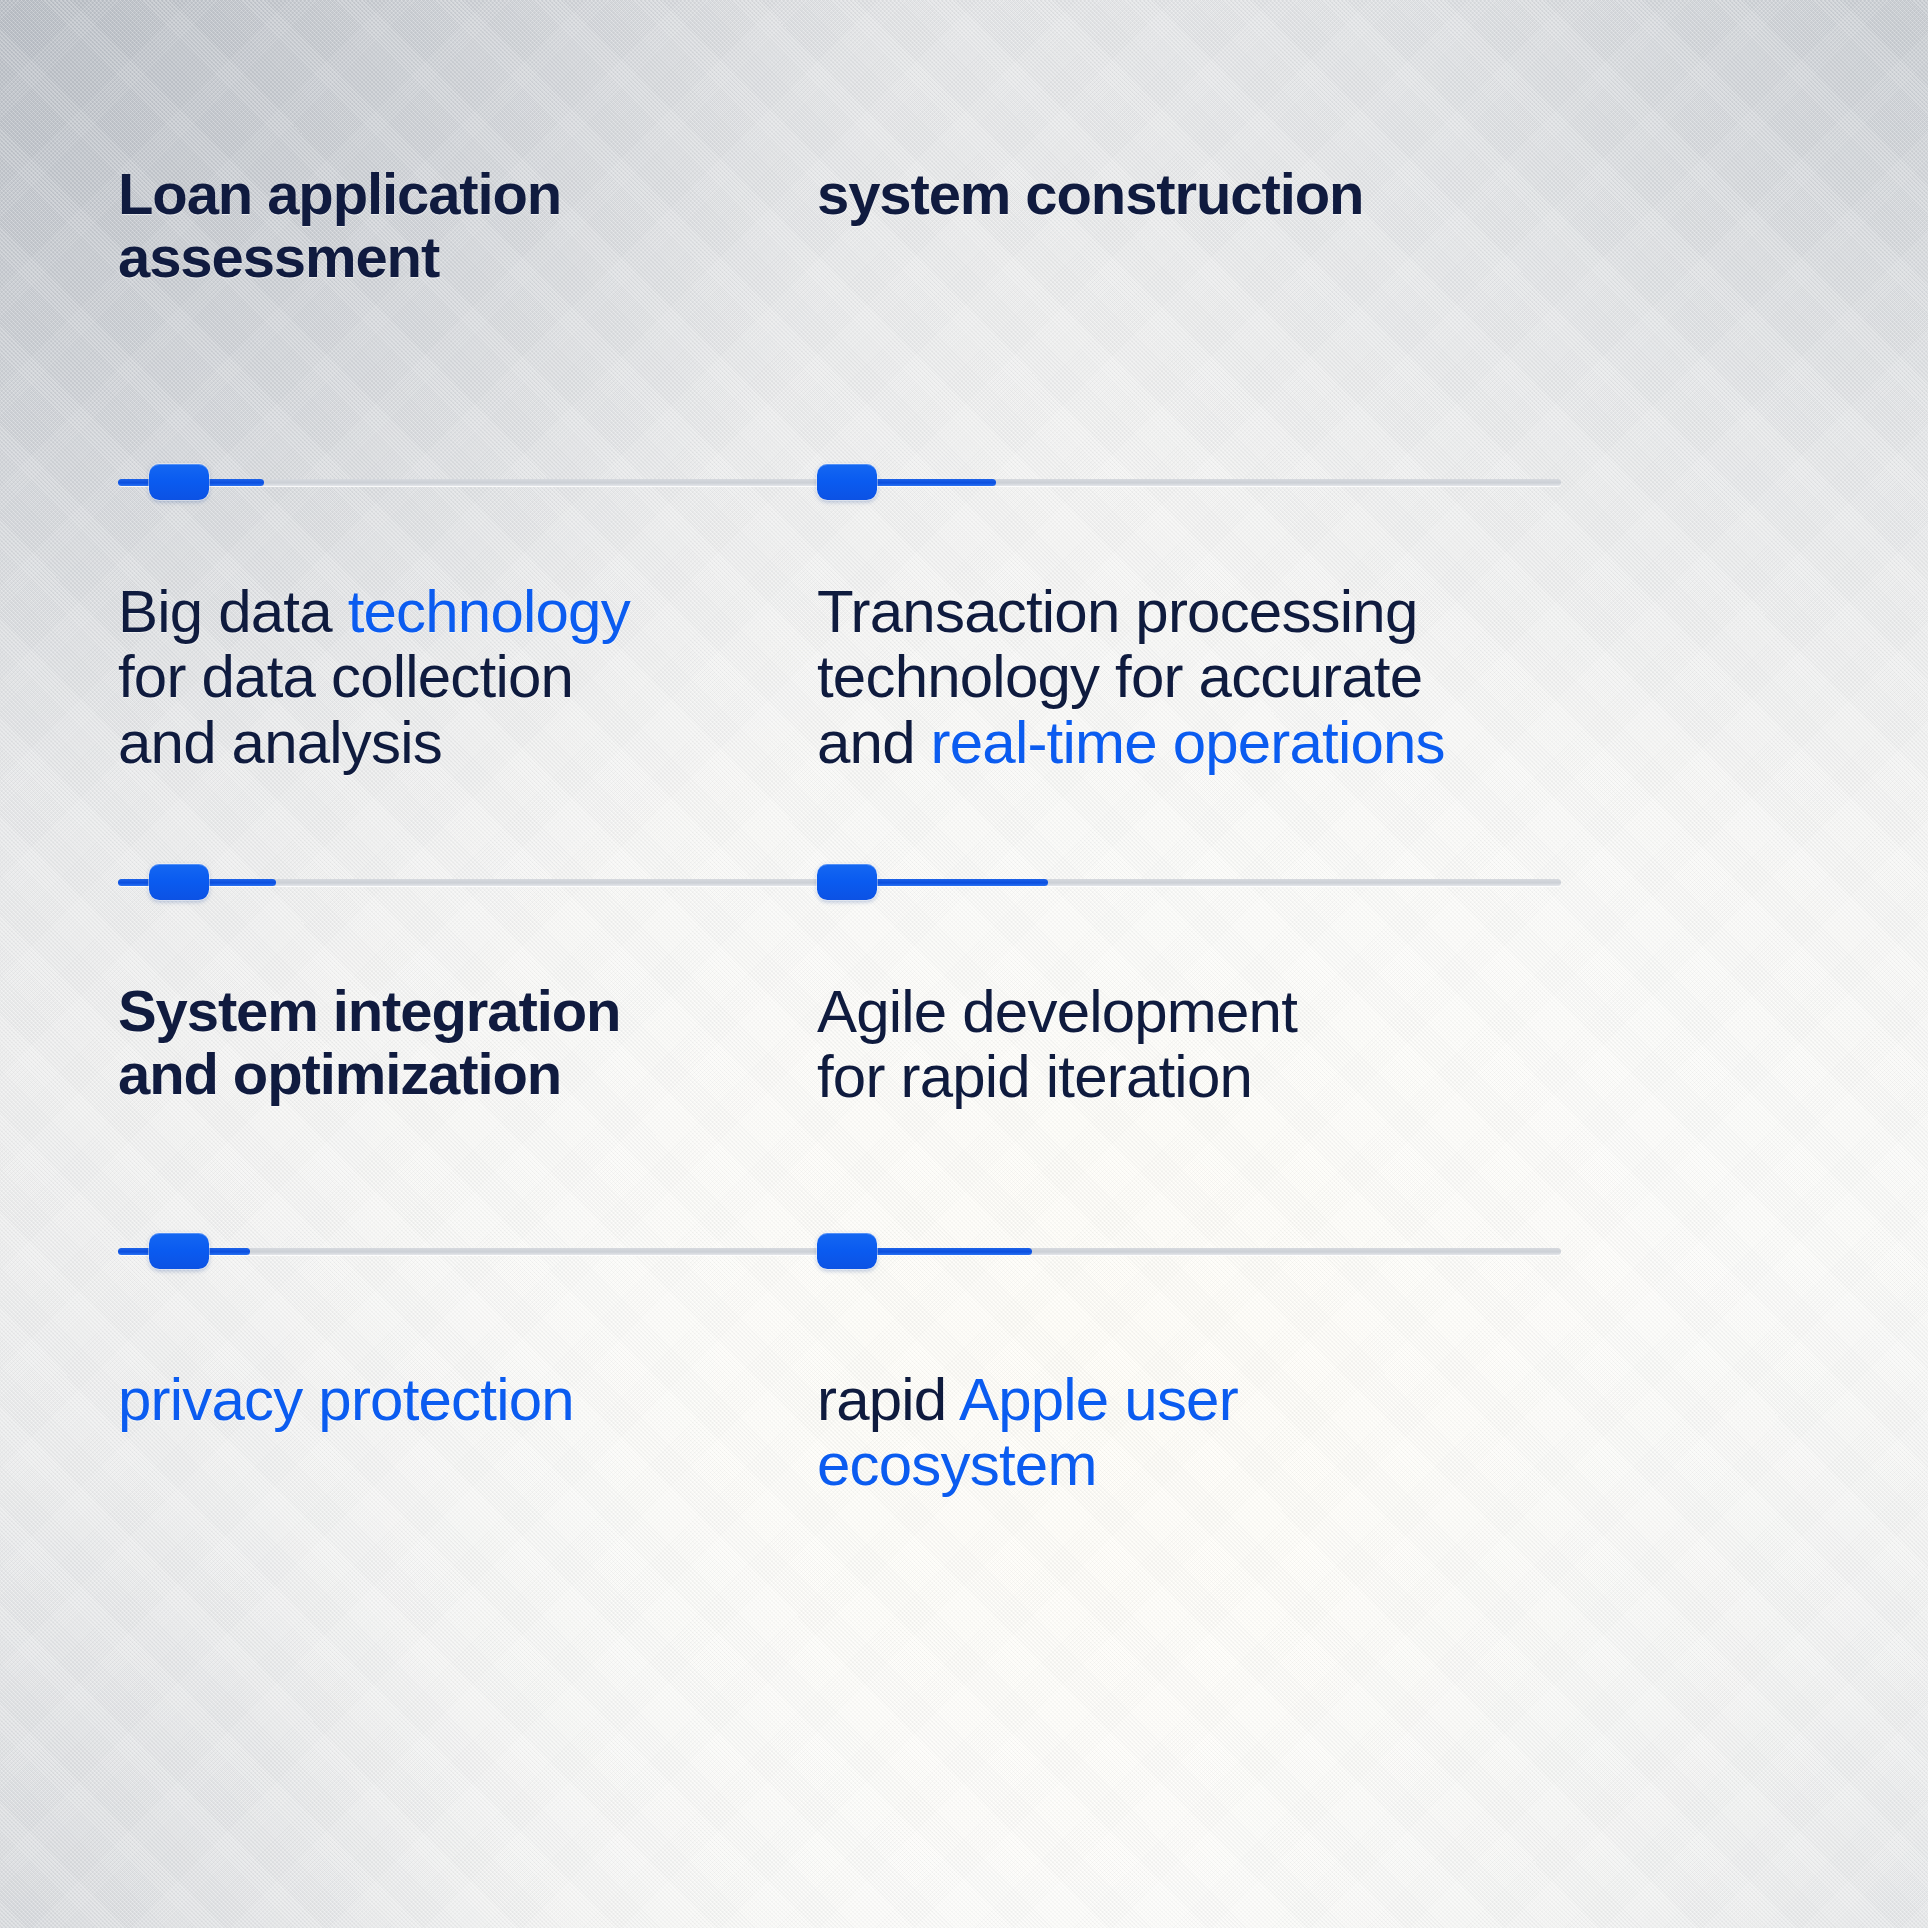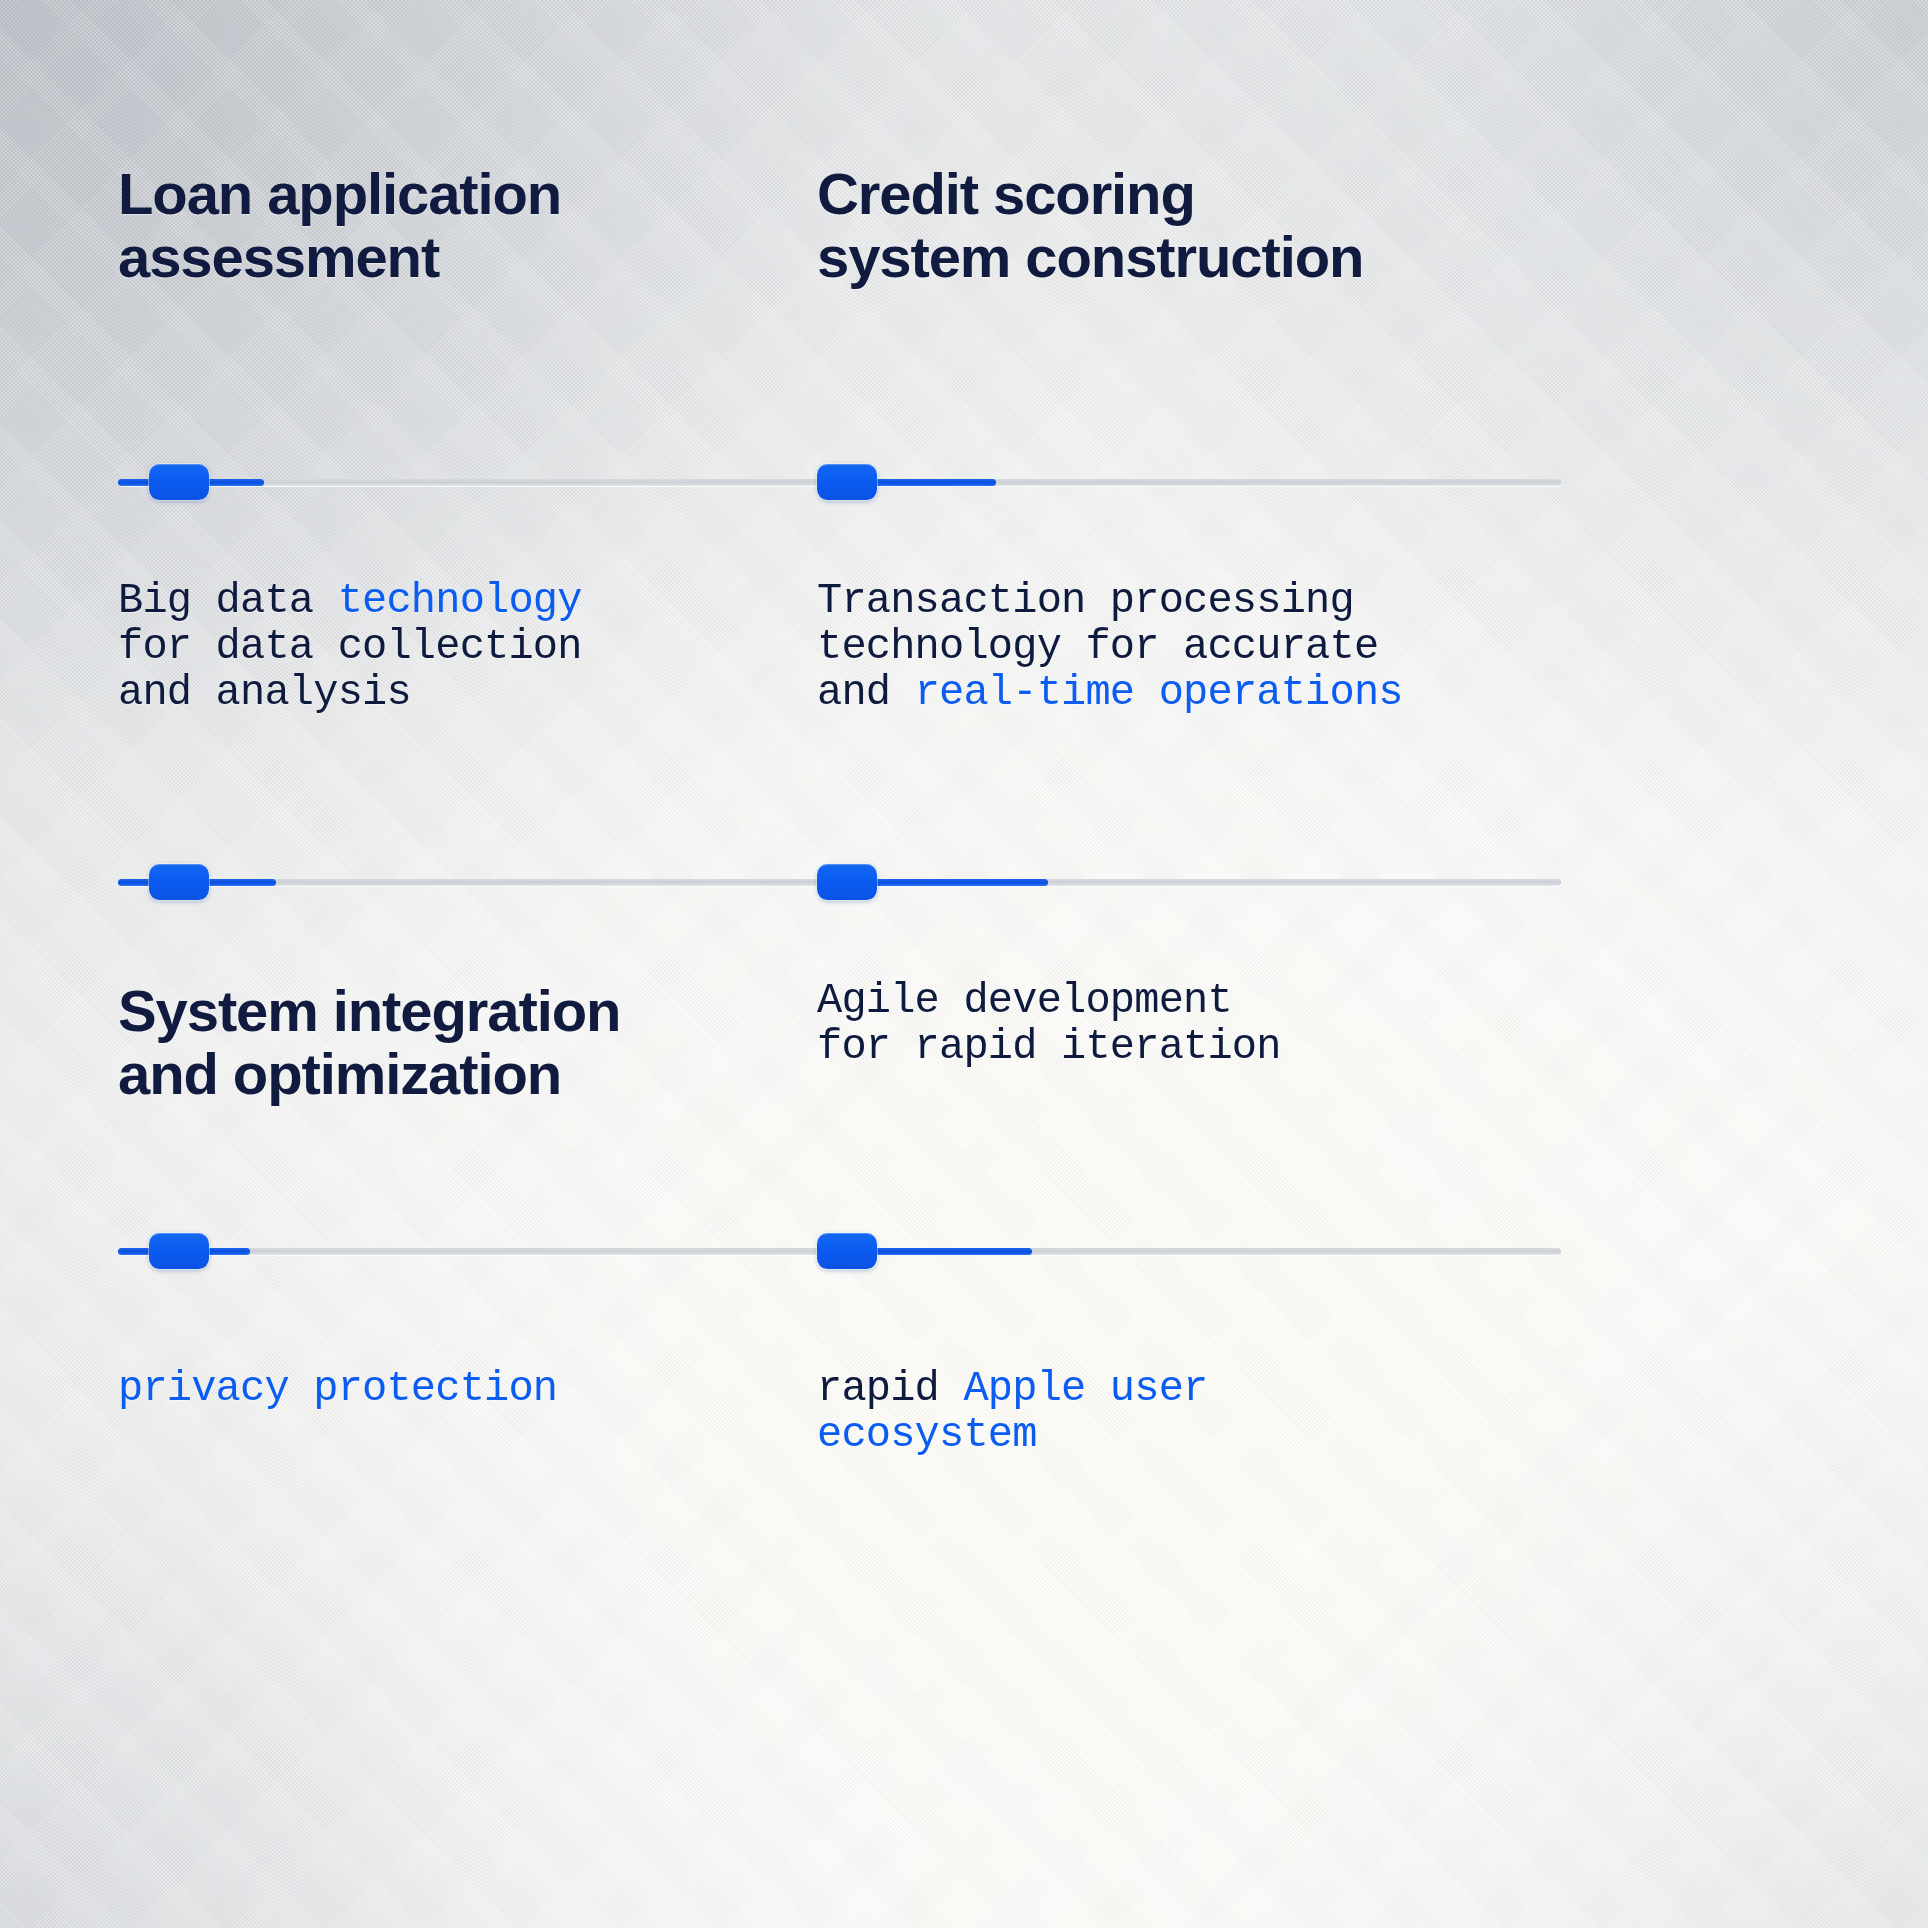--- a/index.html
+++ b/index.html
@@ -87,26 +87,25 @@
     font-weight: bold;
     font-size: 58px;
     line-height: 1.09;
     letter-spacing: -1.1px;
     color: #101b3f;
     font-stretch: condensed;
     text-shadow: 0 0.9px 0.9px rgba(255,255,255,0.55);
   }
   .body {
     font-weight: normal;
-    font-size: 42px;
+    font-size: 60px;
     line-height: 1.09;
     letter-spacing: -0.8px;
     color: #0f1b3e;
     text-shadow: 0 0.9px 0.9px rgba(255,255,255,0.5);
-    font-family: Liberation Mono, monospace;
   }
   .hl { color: #0b5cf0; }
   .nv { color: #0f1b3e; }
   .bd { font-weight: bold; letter-spacing: -1.1px; }
 
   
   .slider {
     position: absolute;
     left: 0;
     height: 41px;
@@ -196,21 +195,20 @@
 
       <div class="block body" style="top:1367px;">
         <div class="hl">privacy protection</div>
       </div>
 
     </div>
 
     <div class="column col-right">
 
       <div class="block heading" style="top:162px;">
-        <div>Credit scoring</div>
         <div>system construction</div>
       </div>
 
       <div class="slider" style="top:461px; width:744px;">
         <div class="track" style="width:744px;"></div>
         <div class="fill" style="width:179px;"></div>
         <div class="handle" style="left:0px;"></div>
       </div>
 
       <div class="block body" style="top:579px;">

